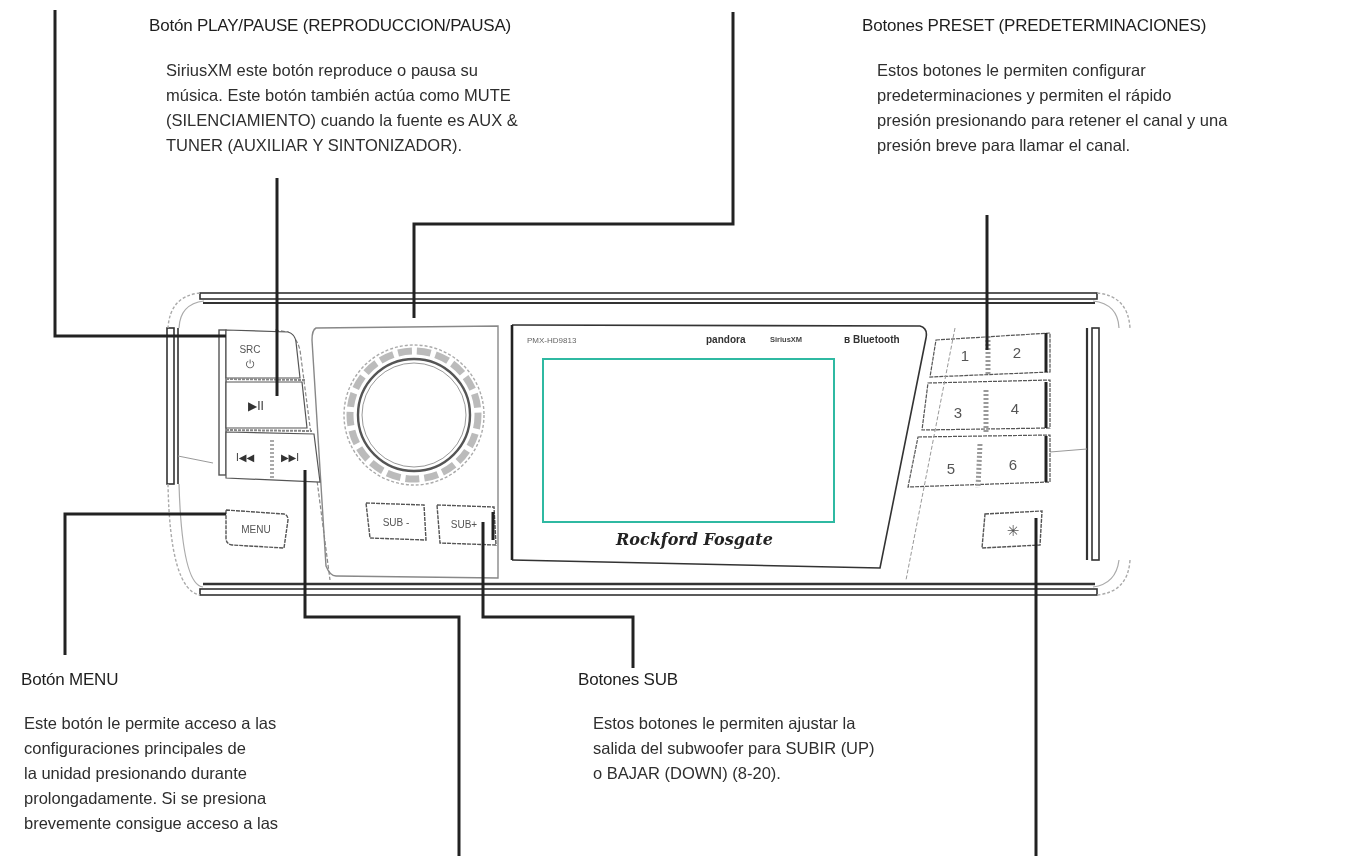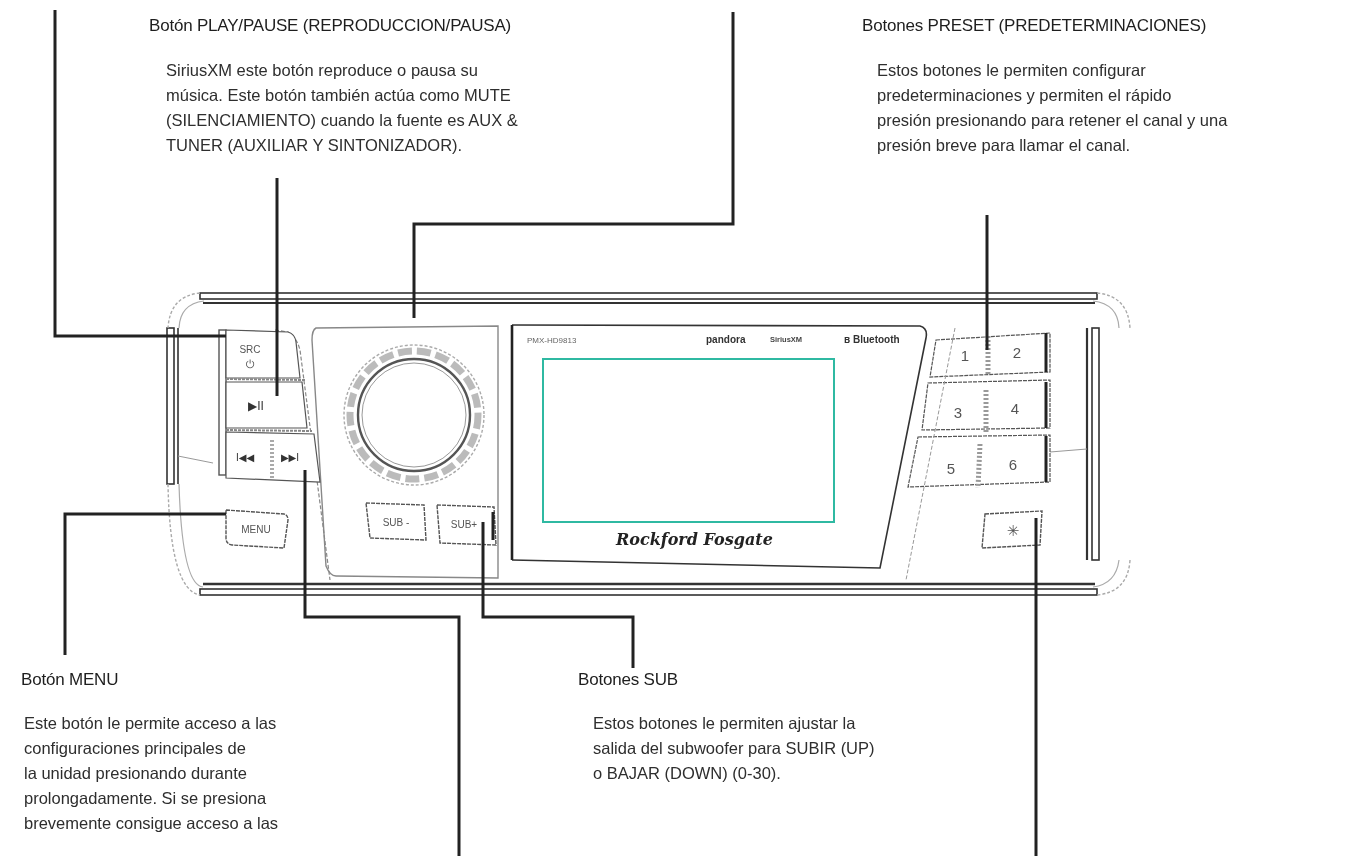--- a/index.html
+++ b/index.html
@@ -159,14 +159,14 @@
   <span>configuraciones principales de</span>
   <span>la unidad presionando durante</span>
   <span>prolongadamente. Si se presiona</span>
   <span>brevemente consigue acceso a las</span>
 </div>
 
 <div class="abs heading" style="left:578px; top:670px;">Botones SUB</div>
 <div class="abs desc" style="left:593px; top:711px;">
   <span>Estos botones le permiten ajustar la</span>
   <span>salida del subwoofer para SUBIR (UP)</span>
-  <span>o BAJAR (DOWN) (0-30).</span>
+  <span>o BAJAR (DOWN) (8-20).</span>
 </div>
 
 </body></html>

